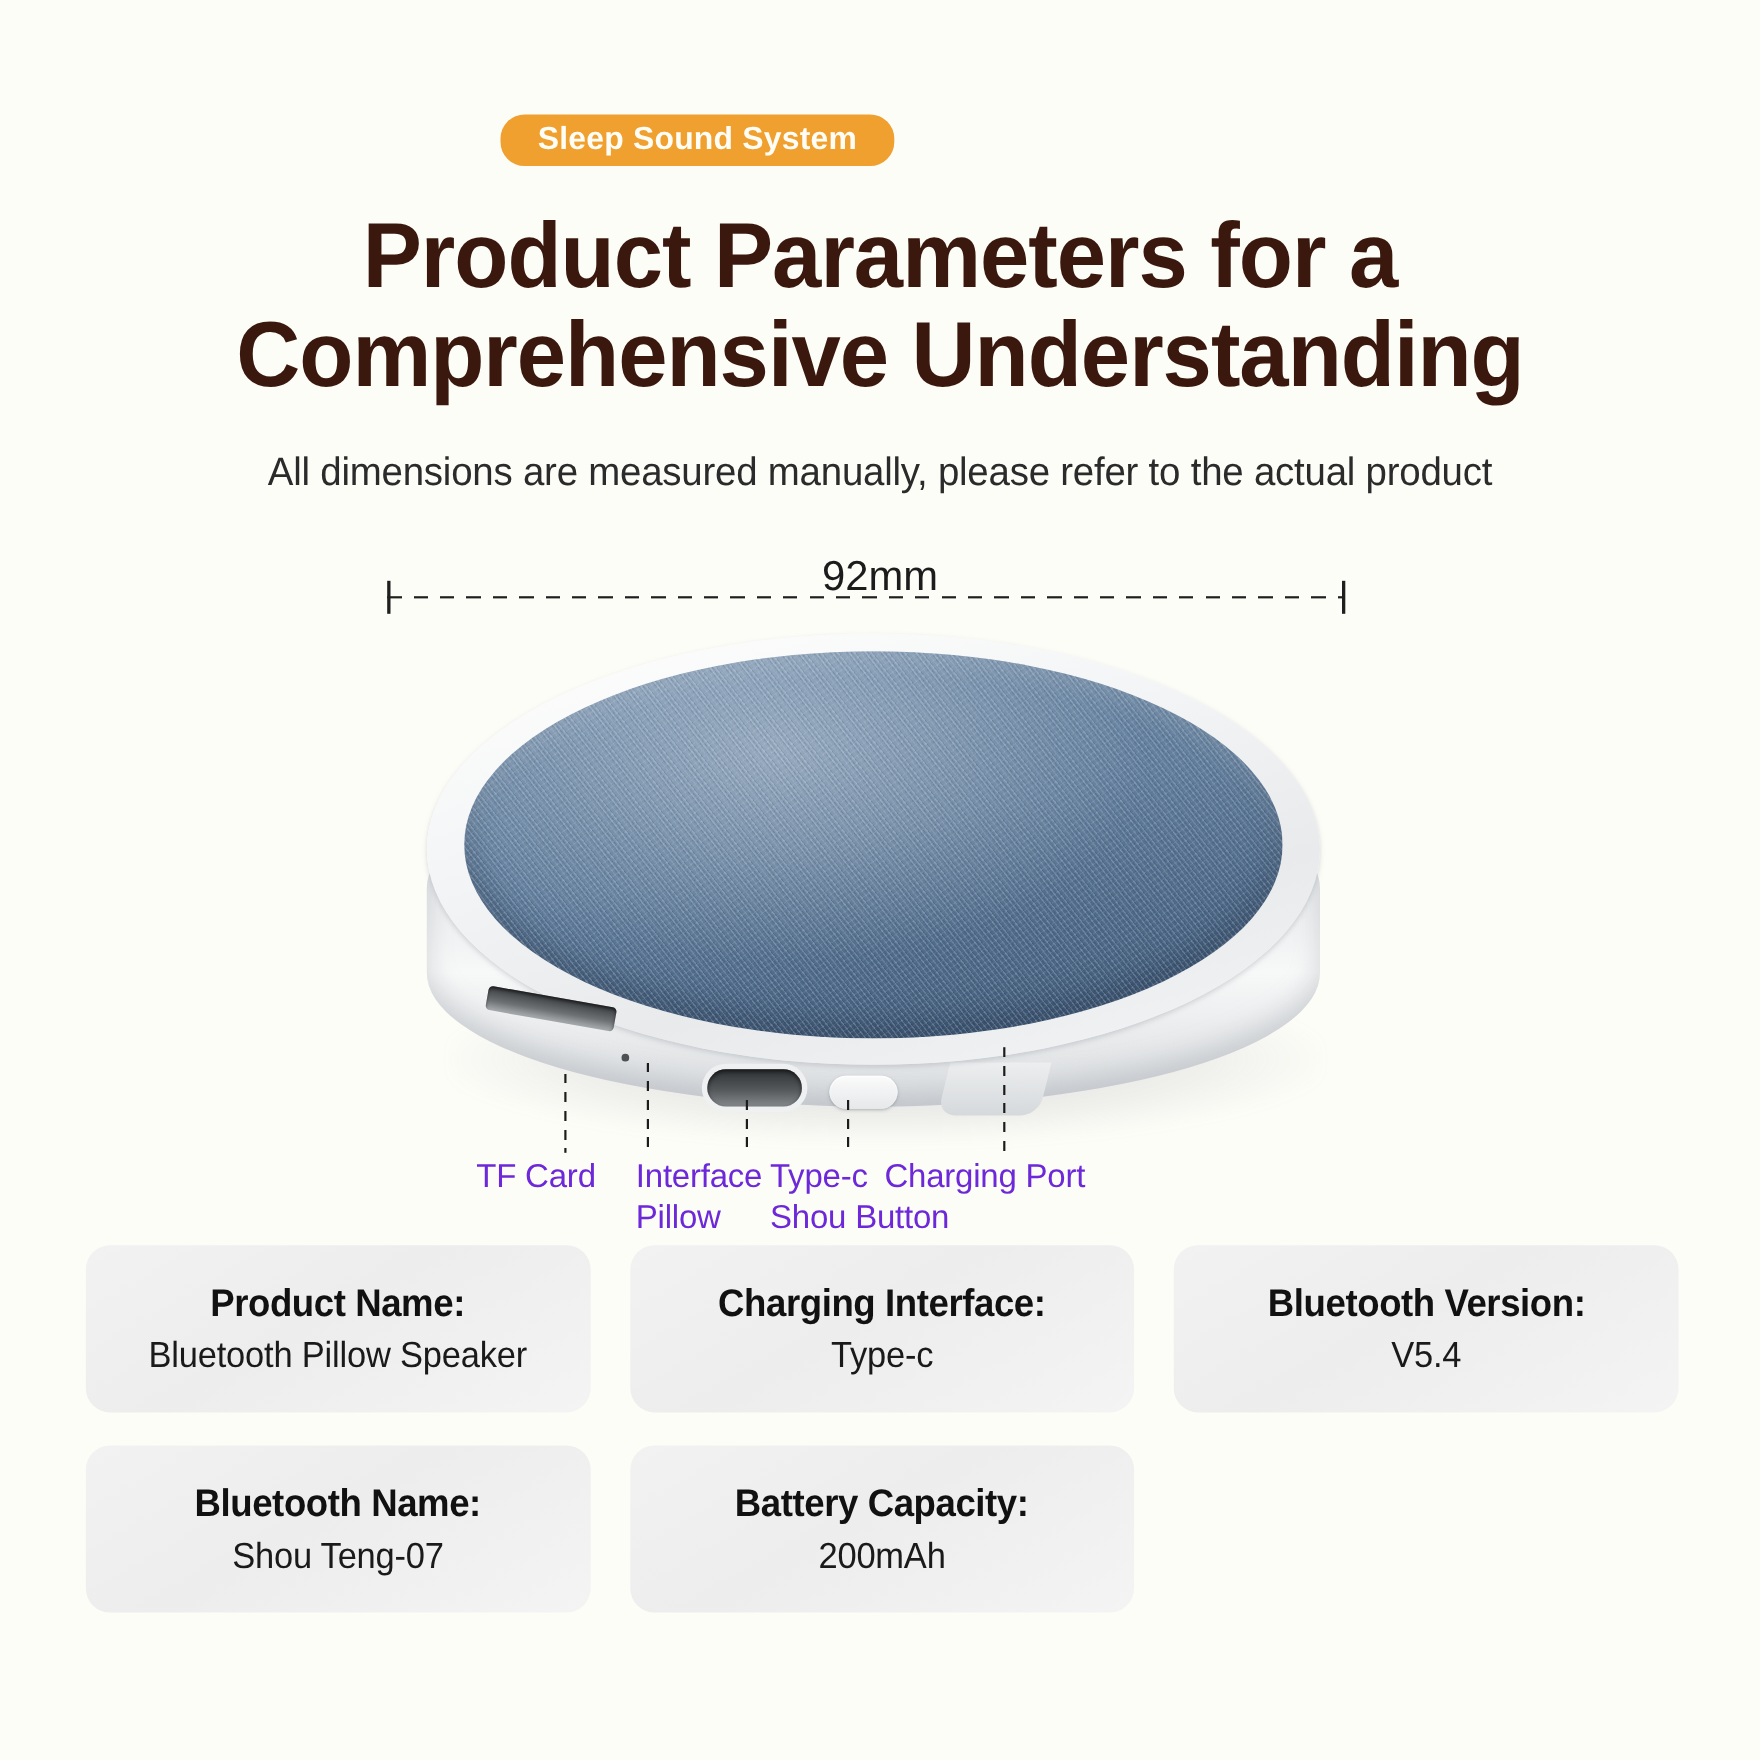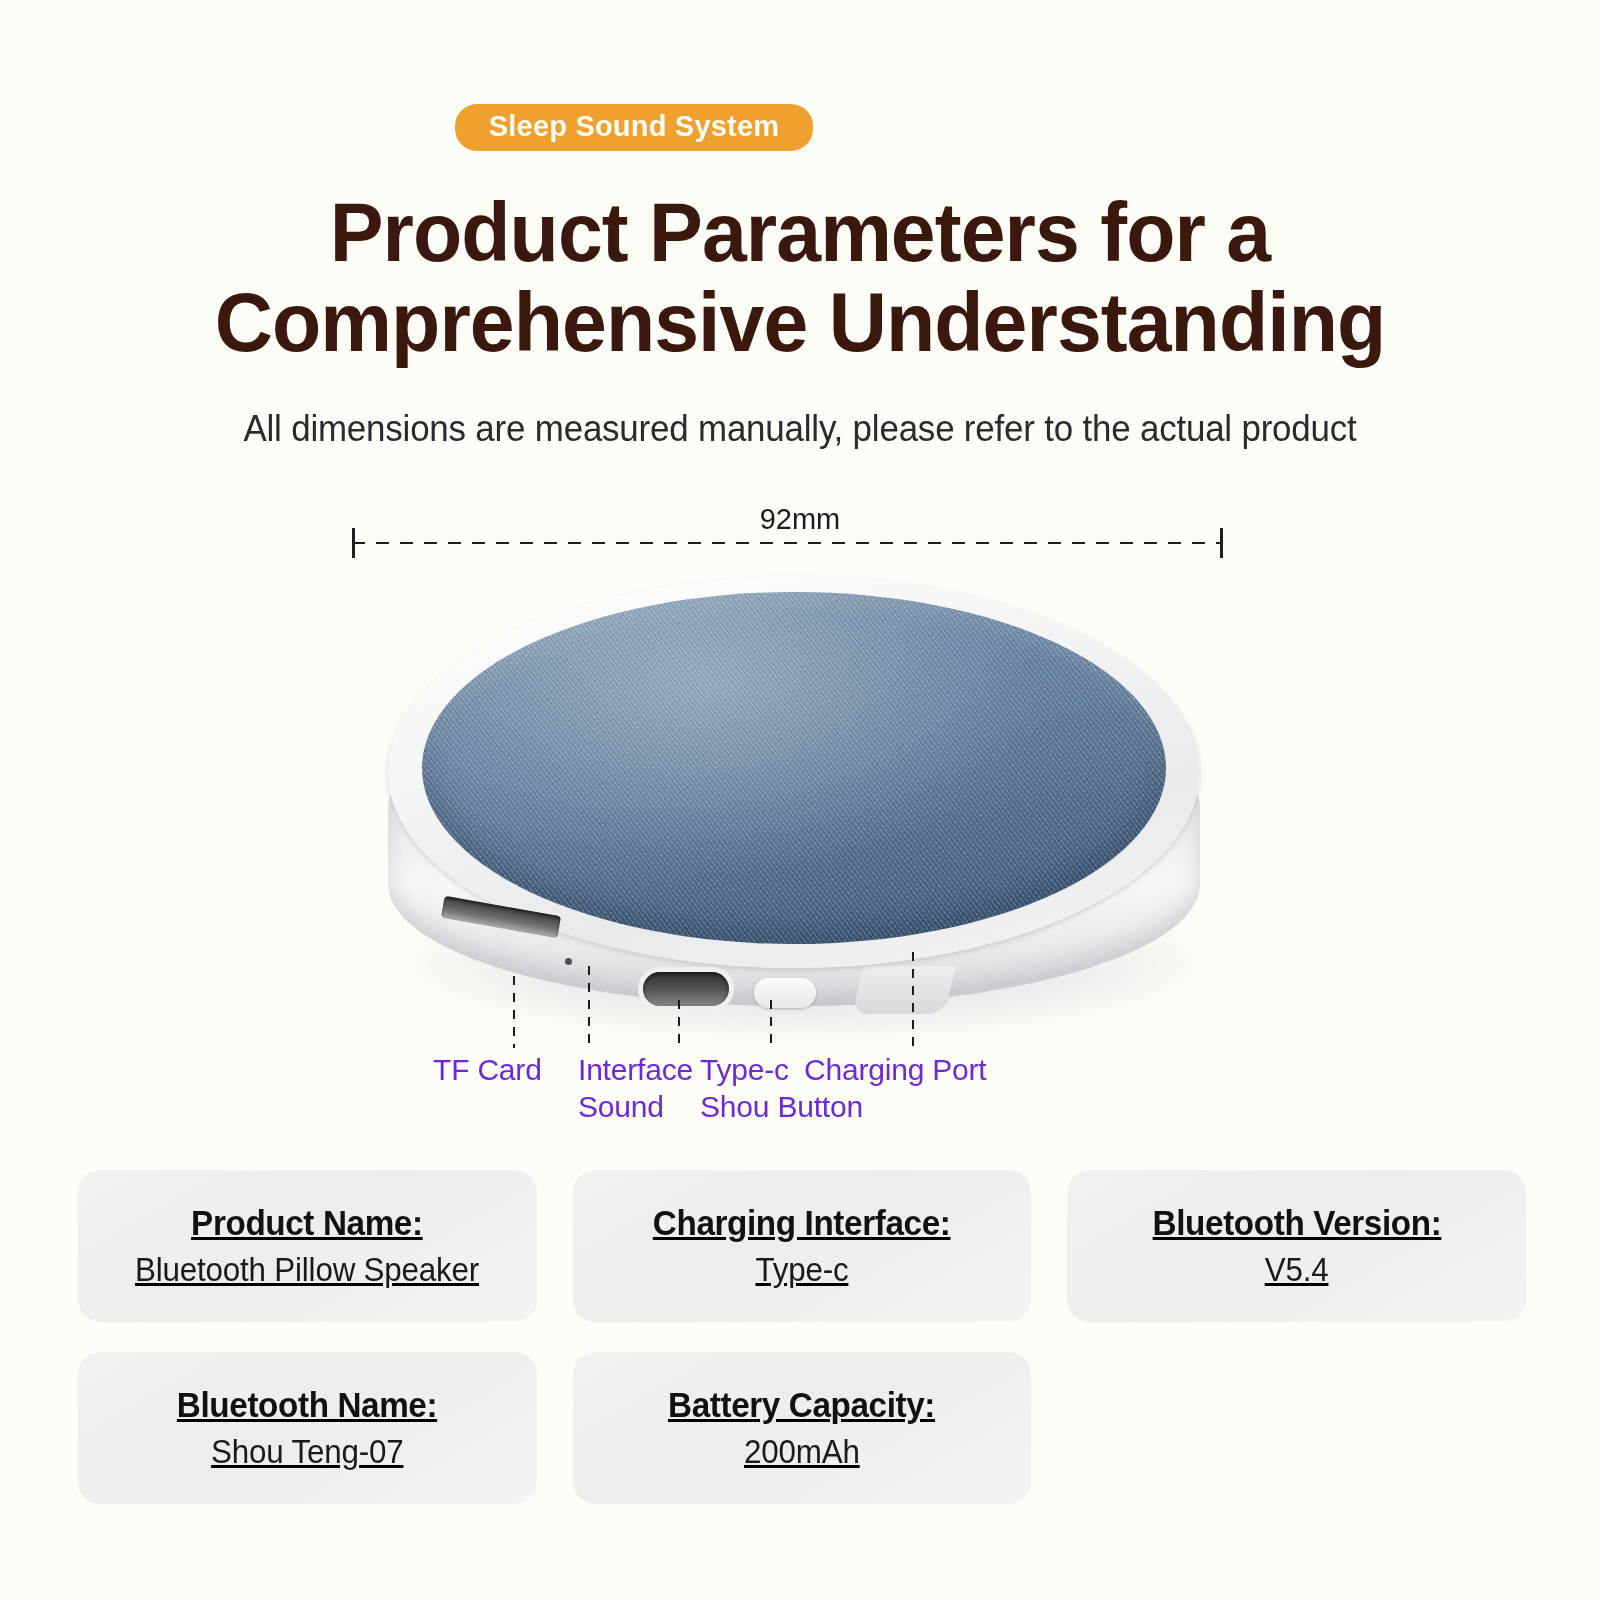--- a/index.html
+++ b/index.html
@@ -47,21 +47,21 @@
     color:#2b2b2b;
     font-size:36px;
     font-weight:400;
     letter-spacing:-.2px;
     transform:scaleX(.97);
   }
 
   
   .dim-label{
     position:absolute;top:503px;left:0;width:1600px;
-    text-align:center;color:#1c1c1c;font-size:29px;
+    text-align:center;color:#1c1c1c;font-size:38px;
   }
   .dim-line{
     position:absolute;top:542px;left:352px;width:870px;height:2px;
     background:repeating-linear-gradient(to right,#1f1f1f 0 13px,transparent 13px 24px);
   }
   .dim-tick{
     position:absolute;top:528px;width:3px;height:30px;background:#1f1f1f;
   }
   .dim-tick.left{left:352px;}
   .dim-tick.right{left:1220px;}
@@ -149,26 +149,26 @@
     position:absolute;width:2px;
     background:repeating-linear-gradient(to bottom,#1c1c1c 0 9px,transparent 9px 17px);
   }
   .callout{
     position:absolute;color:#6d28d9;font-size:30px;line-height:1.22;
     letter-spacing:-.2px;text-align:left;white-space:nowrap;
   }
 
   
   .cards{
-    position:absolute;left:78px;top:1170px;
+    position:absolute;left:78px;top:1132px;
     width:1448px;
     display:grid;
     grid-template-columns:repeat(3,1fr);
     grid-template-rows:repeat(2,152px);
-    column-gap:36px;row-gap:30px;text-decoration:underline;
+    column-gap:36px;row-gap:30px;
   }
   .card{
     background:linear-gradient(150deg,#f2f2f2 0%,#ededed 45%,#f4f4f4 100%);
     border-radius:22px;
     display:flex;flex-direction:column;
     align-items:center;justify-content:center;
     padding:0 18px;
     box-sizing:border-box;
   }
   .card .k{
@@ -222,21 +222,21 @@
 <div class="lead" style="left:678px;top:1000px;height:48px;"></div>
 <div class="lead" style="left:770px;top:1000px;height:48px;"></div>
 <div class="lead" style="left:912px;top:952px;height:96px;"></div>
 
 <div class="callout" style="left:433px;top:1052px;width:160px;">
   <div>TF Card</div>
 </div>
 
 <div class="callout" style="left:578px;top:1052px;width:165px;">
   <div>Interface</div>
-  <div>Sound</div>
+  <div>Pillow</div>
 </div>
 
 <div class="callout" style="left:700px;top:1052px;width:170px;">
   <div>Type-c</div>
   <div>Shou Button</div>
 </div>
 
 <div class="callout" style="left:804px;top:1052px;width:205px;">
   <div>Charging Port</div>
 </div>

